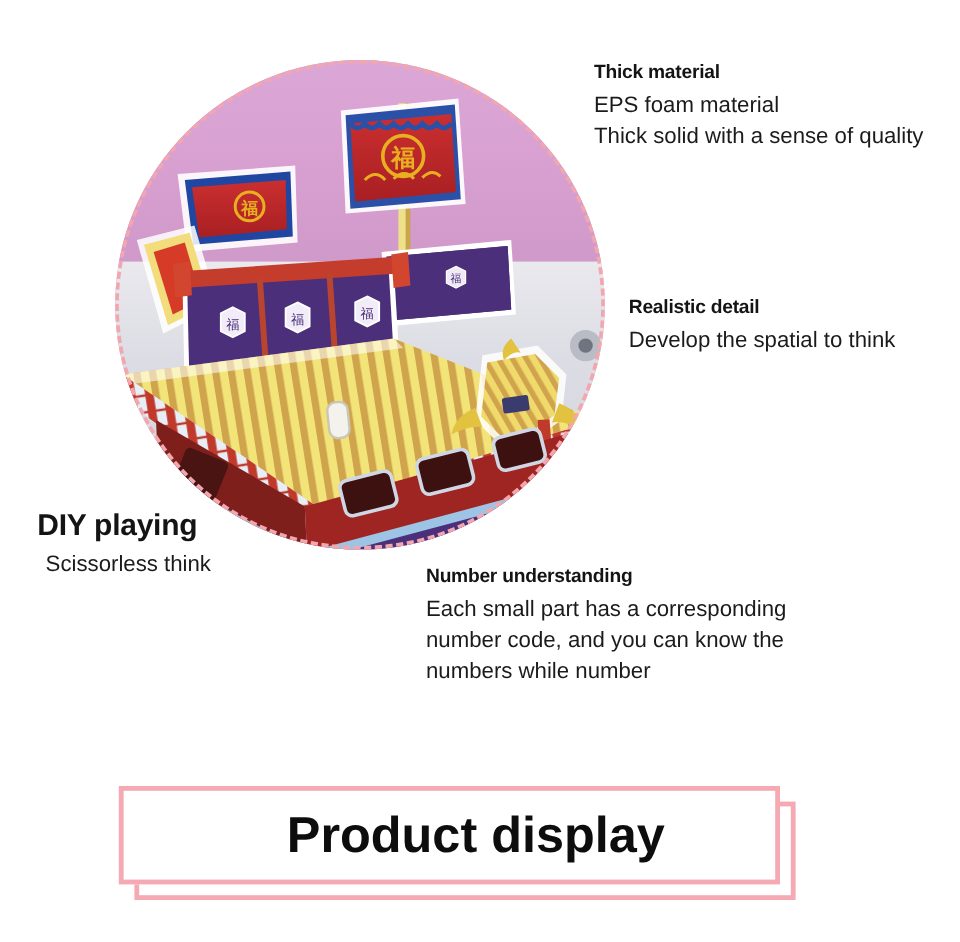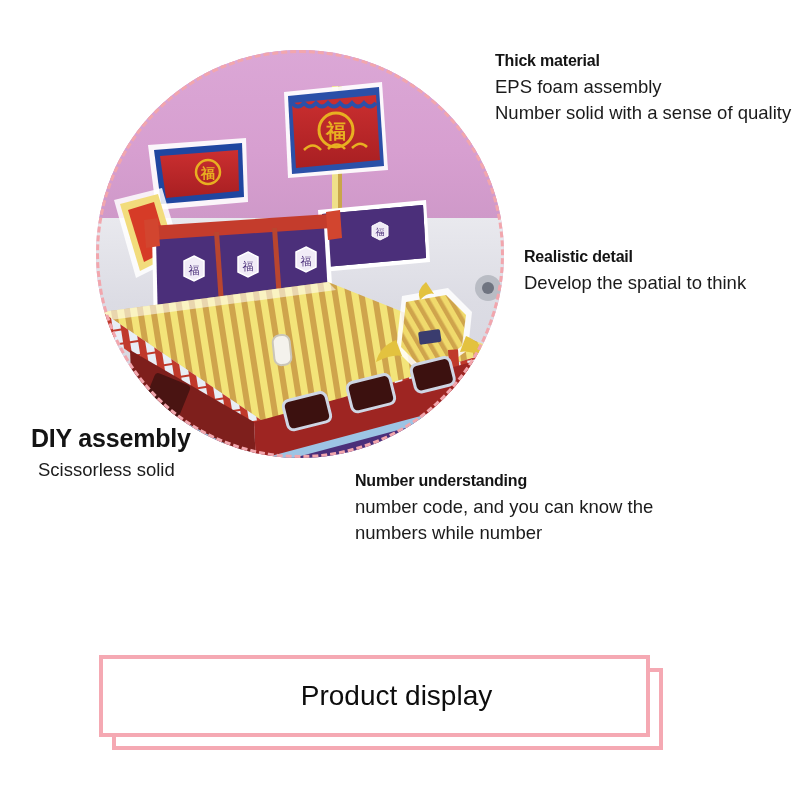--- a/index.html
+++ b/index.html
@@ -56,21 +56,21 @@
   .banner-back{
     position:absolute;left:13px;top:13px;width:551px;height:82px;
     border:4px solid #f5a9b3;box-sizing:border-box;background:transparent;
   }
   .banner-front{
     position:absolute;left:0;top:0;width:551px;height:82px;
     border:4px solid #f5a9b3;box-sizing:border-box;background:#ffffff;
     display:flex;align-items:center;justify-content:center;
   }
   .banner-text{
-    font-size:28px;font-weight:400;color:#0d0d0d;letter-spacing:0px;
+    font-size:42px;font-weight:700;color:#0d0d0d;letter-spacing:0px;
     line-height:1;white-space:nowrap;margin-left:44px;
   }
 </style>
 </head>
 <body>
 
 <div class="stage">
 
   <div class="photo-circle">
     <div class="photo-inner">
@@ -201,42 +201,43 @@
           </g>
         </svg>
       </div>
     </div>
   </div>
   <div class="circle-ring"></div>
 
   <div class="callout" id="callout-thick">
     <div class="c-title">Thick material</div>
     <div class="c-sub">
-      <div class="c-line">EPS foam assembly</div>
-      <div class="c-line">Number solid with a sense of quality</div>
+      <div class="c-line">EPS foam material</div>
+      <div class="c-line">Thick solid with a sense of quality</div>
     </div>
   </div>
 
   <div class="callout" id="callout-realistic">
     <div class="c-title">Realistic detail</div>
     <div class="c-sub">
       <div class="c-line">Develop the spatial to think</div>
     </div>
   </div>
 
   <div class="callout" id="callout-diy">
-    <div class="c-title">DIY assembly</div>
-    <div class="c-sub">
-      <div class="c-line">Scissorless solid</div>
+    <div class="c-title">DIY playing</div>
+    <div class="c-sub">
+      <div class="c-line">Scissorless think</div>
     </div>
   </div>
 
   <div class="callout" id="callout-number">
     <div class="c-title">Number understanding</div>
     <div class="c-sub">
+      <div class="c-line">Each small part has a corresponding</div>
       <div class="c-line">number code, and you can know the</div>
       <div class="c-line">numbers while number</div>
     </div>
   </div>
 
   <div class="banner">
     <div class="banner-back"></div>
     <div class="banner-front">
       <div class="banner-text">Product display</div>
     </div>

